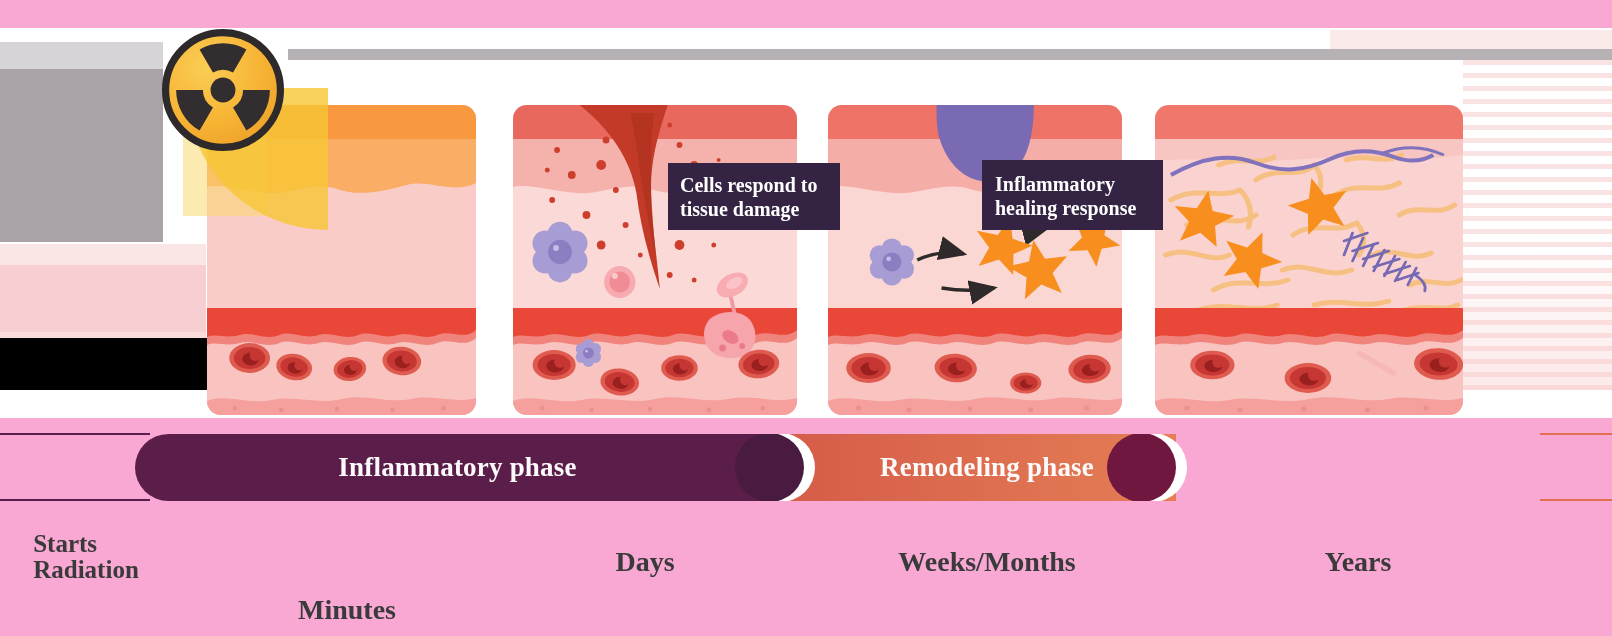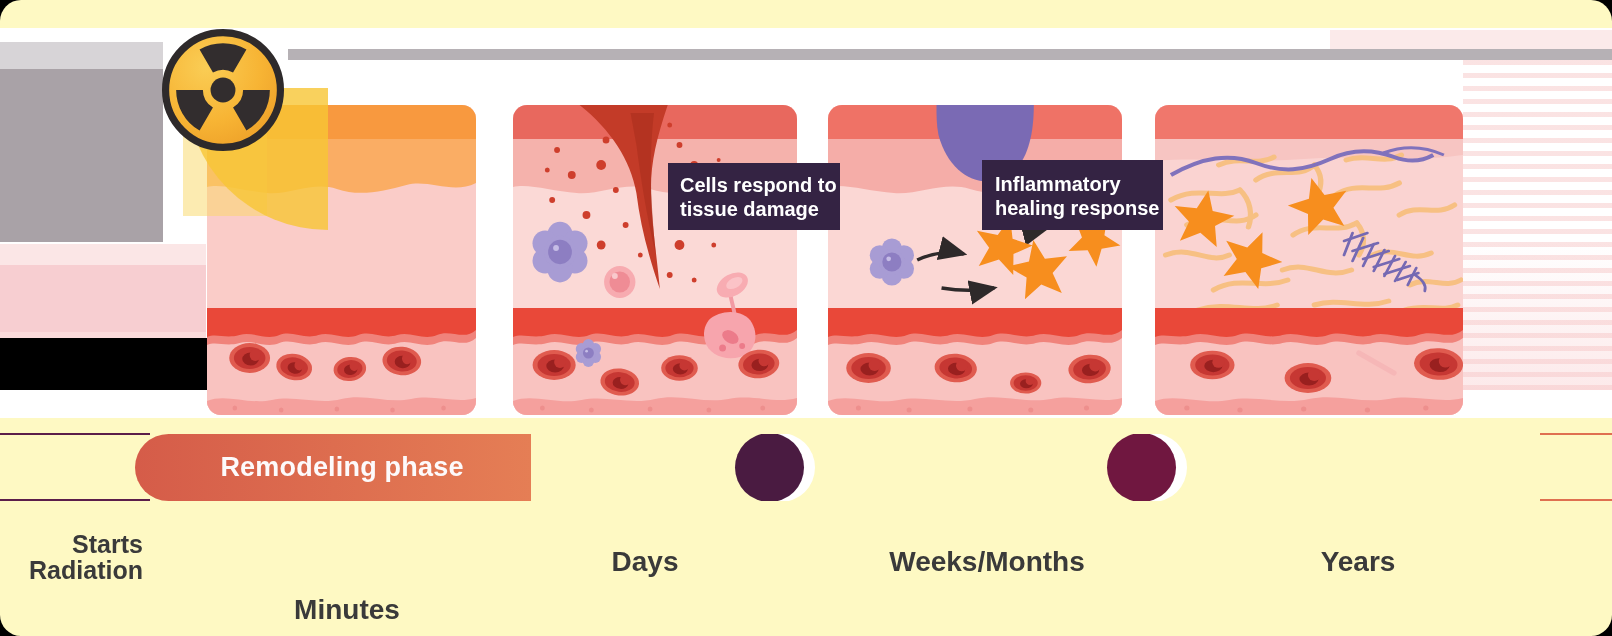--- a/index.html
+++ b/index.html
@@ -1,17 +1,17 @@
 <!DOCTYPE html>
 <html><head>
 <meta charset="utf-8">
 <style>
   html,body{margin:0;padding:0;background:#000;}
-  #app{position:relative;width:1612px;height:636px;background:#fef9c3;overflow:hidden;
-       font-family:Liberation Sans, sans-serif;border-radius:21px;}
+  #app{position:relative;width:1612px;height:636px;background:#f9a8d4;overflow:hidden;
+       font-family:Liberation Serif, serif;}
   .abs{position:absolute;}
 
   
   #stage{left:0;top:28px;width:1612px;height:390px;background:#fff;}
   #gray-band{left:288px;top:49px;width:1324px;height:11px;background:#B6B1B5;}
   #left-gray-light{left:0;top:42px;width:163px;height:27px;background:#D7D4D7;}
   #left-gray-block{left:0;top:69px;width:163px;height:173px;background:#A9A2A7;}
   #left-pink-1{left:0;top:244px;width:206px;height:21px;background:#FBE6E6;}
   #left-pink-2{left:0;top:265px;width:206px;height:67px;background:#F7CED1;}
   #left-pink-3{left:0;top:332px;width:206px;height:6px;background:#FBDBDB;}
@@ -54,21 +54,21 @@
   #seg-1{width:645px;background:#5B1E4A;}
   #seg-2{width:372px;background:#9C1C4D;padding-left:18px;box-sizing:border-box;}
   #seg-3{width:396px;background:linear-gradient(90deg,#D55C49,#E57E55);padding-left:18px;box-sizing:border-box;}
   .sep{position:absolute;top:-1px;width:69px;height:69px;border-radius:50%;}
   #sep1-w{left:611px;background:#fff;} #sep1-d{left:600px;background:#4A1B41;}
   #sep2-w{left:983px;background:#fff;} #sep2-d{left:972px;background:#701740;}
 
   
   .tl{z-index:2;color:#3A3A3A;font-weight:700;font-size:28px;white-space:nowrap;
       transform:translateX(-50%);}
-  #tl-0{left:86px;top:531px;font-size:25px;line-height:26px;text-align:right;}
+  #tl-0{left:86px;top:531px;font-size:25px;line-height:26px;text-align:left;}
   #tl-1{left:347px;top:546px;margin-top:48px;} #tl-2{left:645px;top:546px;text-align:center;}
   #tl-3{left:987px;top:546px;} #tl-4{left:1358px;top:546px;}
 </style>
 </head>
 <body>
 
 <div id="app">
 
   <div class="abs" id="stage"></div>
   <div class="abs" id="left-gray-light"></div>
@@ -341,20 +341,23 @@
   <div class="abs note" id="note-2">
     <div>Inflammatory</div>
     <div>healing response</div>
   </div>
 
   <div class="abs bar-edge" id="edge-l1"></div>
   <div class="abs bar-edge" id="edge-l2"></div>
   <div class="abs bar-edge" id="edge-r1"></div>
   <div class="abs bar-edge" id="edge-r2"></div>
   <div class="abs" id="phase-bar">
+    <div class="seg" id="seg-1">
+      <span>Inflammatory phase</span>
+    </div>
     <div class="seg" id="seg-3">
       <span>Remodeling phase</span>
     </div>
     <div class="sep" id="sep1-w"></div>
     <div class="sep" id="sep1-d"></div>
     <div class="sep" id="sep2-w"></div>
     <div class="sep" id="sep2-d"></div>
   </div>
 
   <div class="abs tl" id="tl-0">

